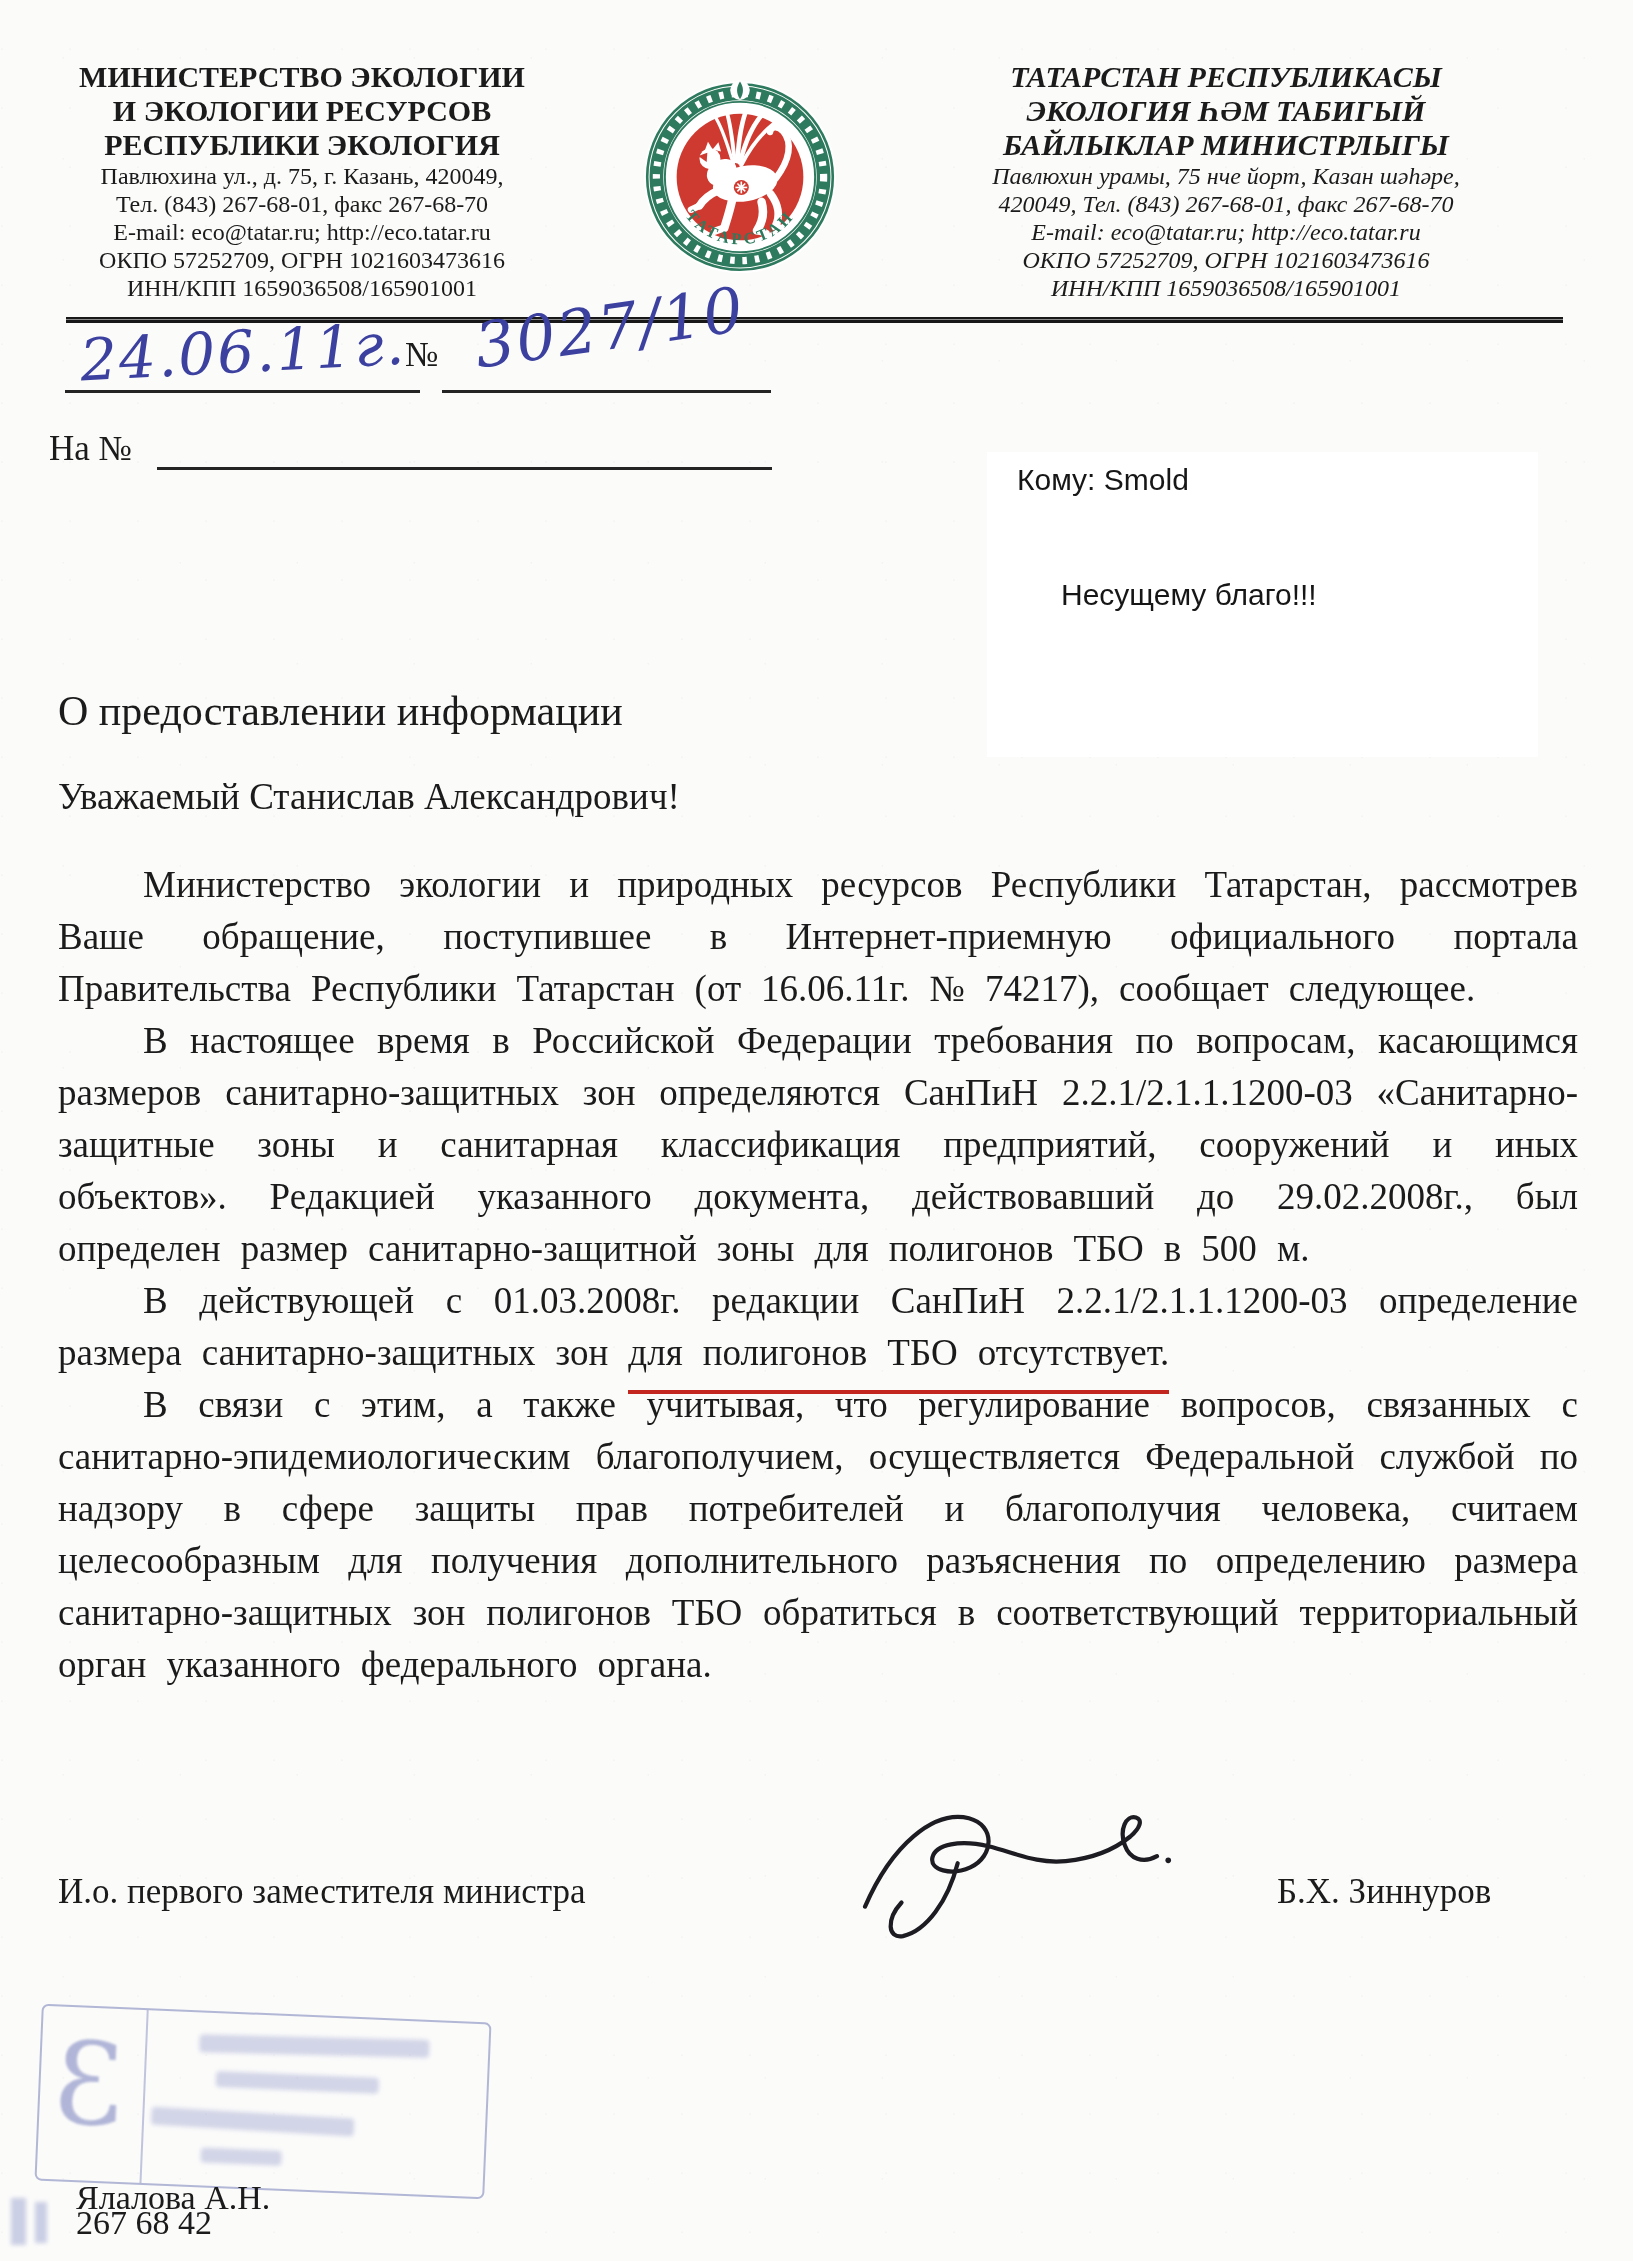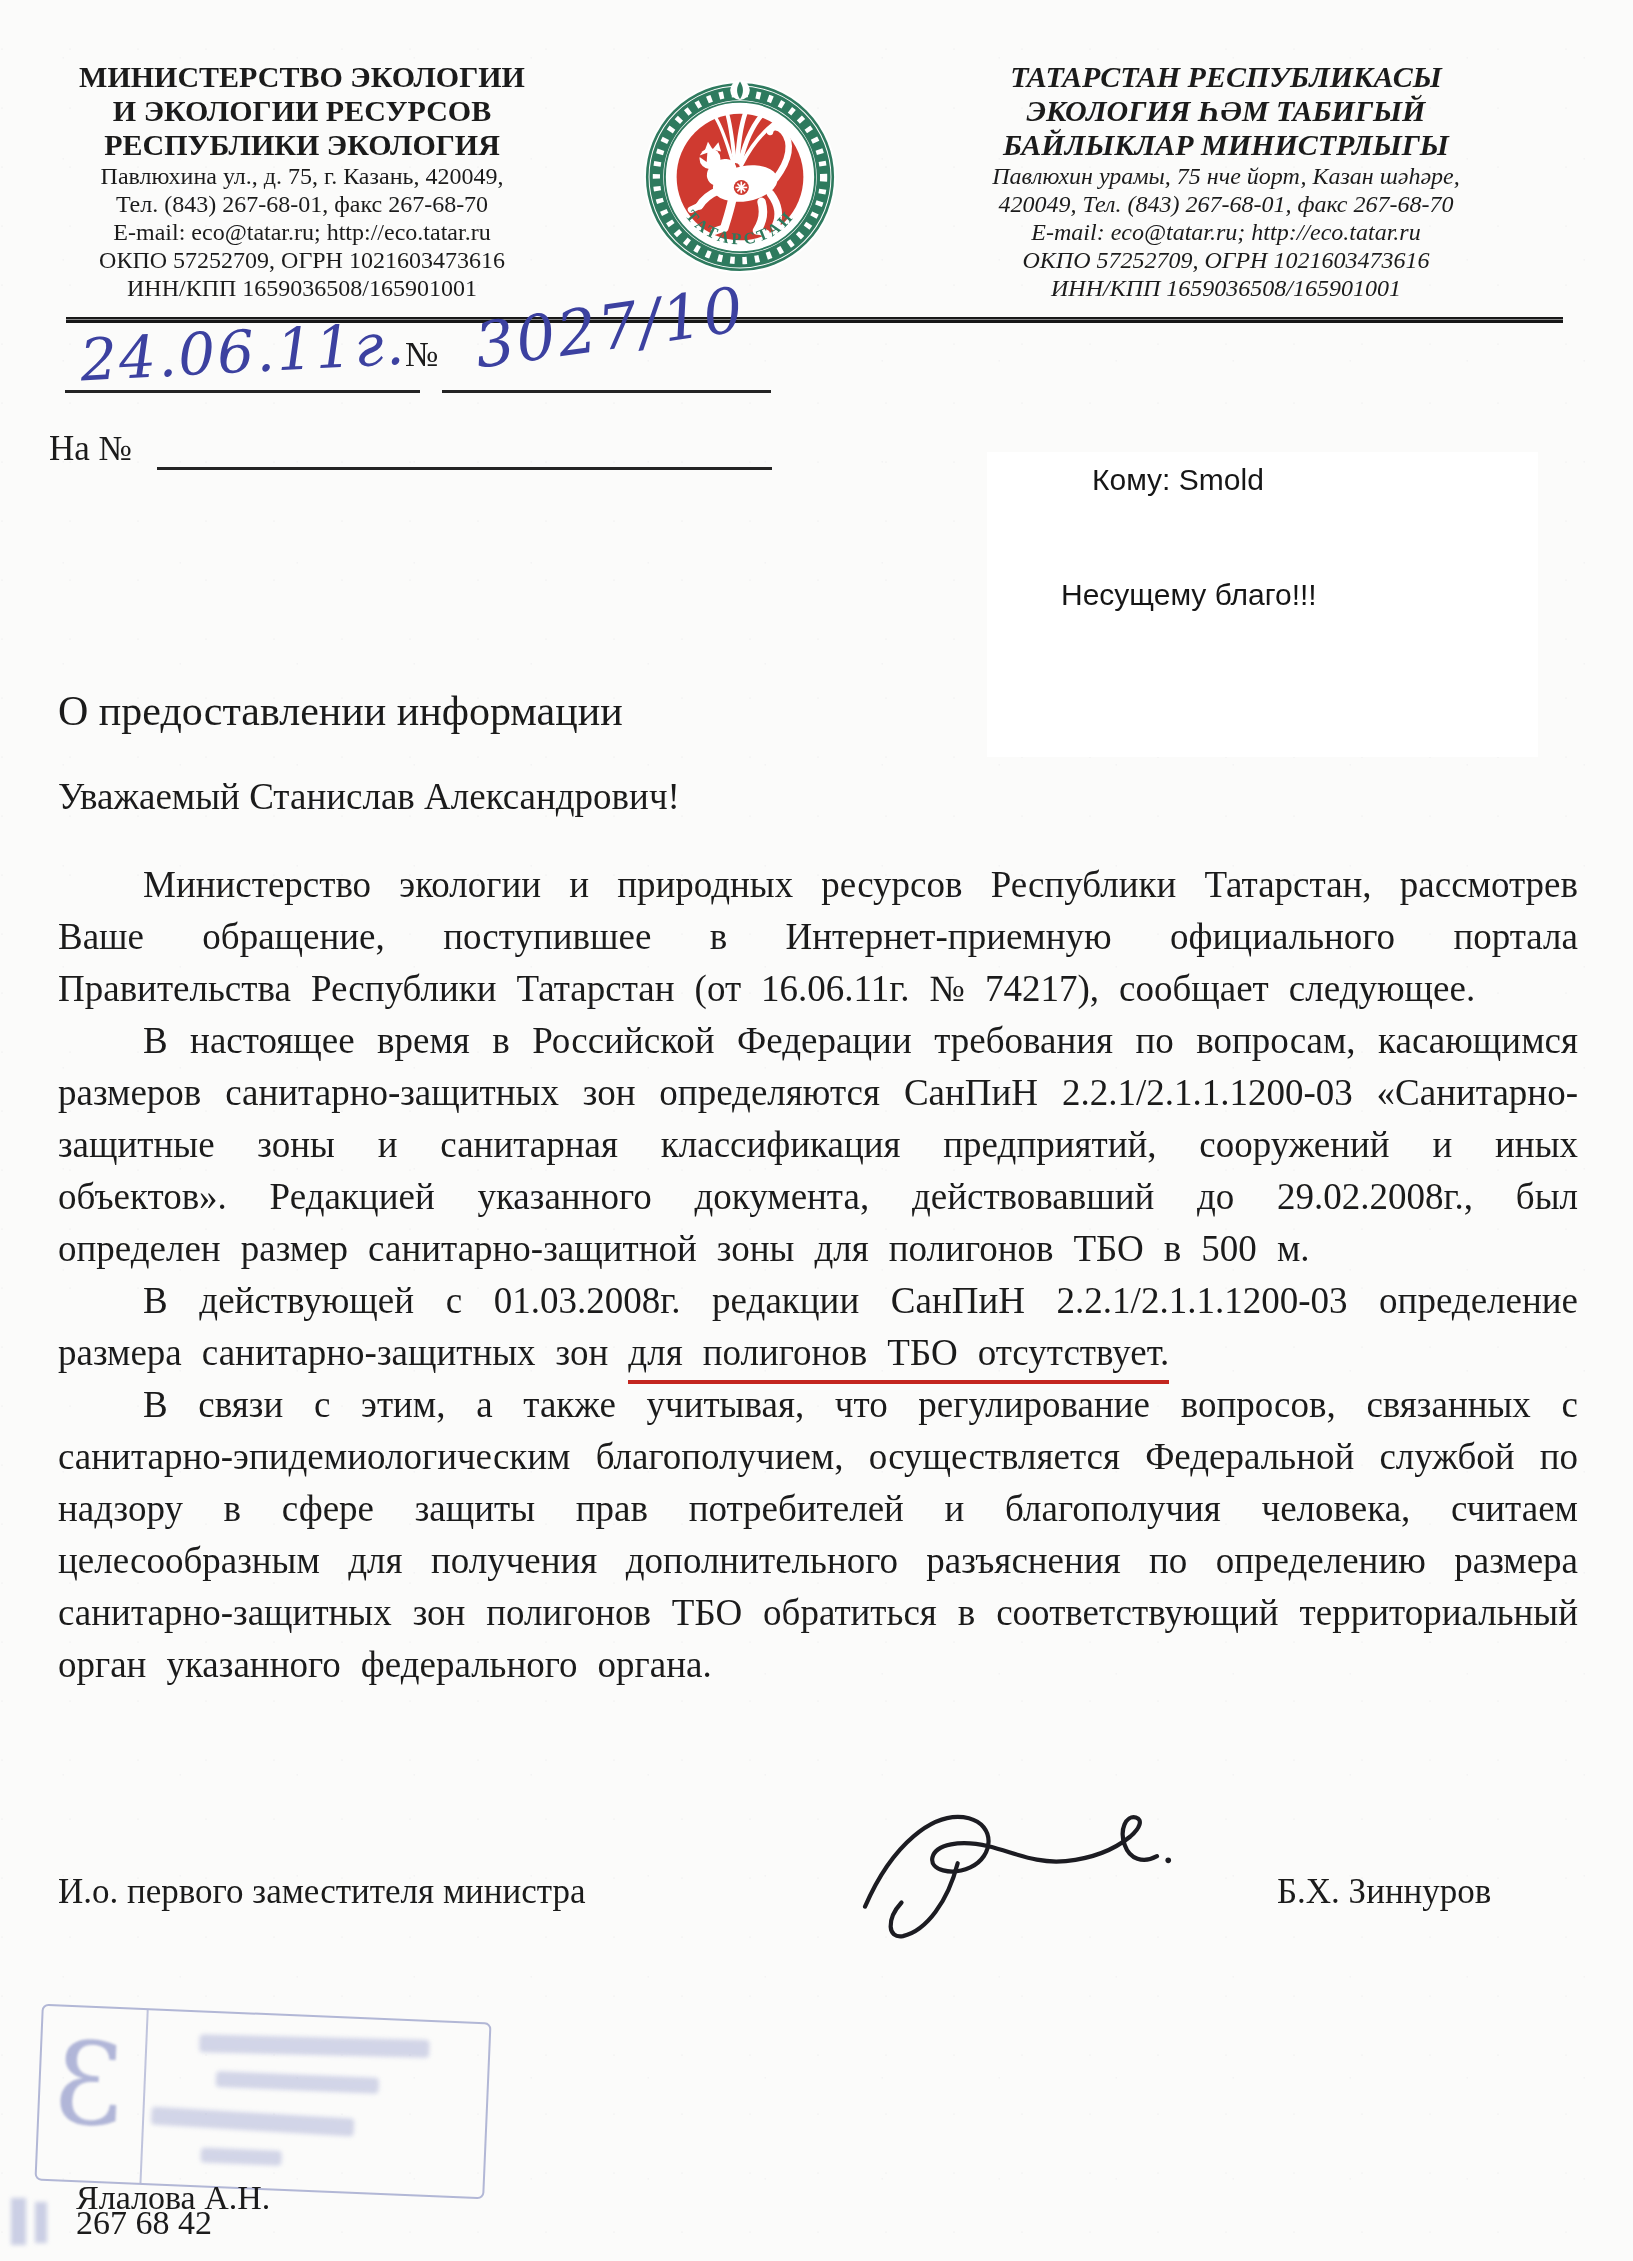--- a/index.html
+++ b/index.html
@@ -37,31 +37,31 @@
   .no-label{ left:405px; top:335px; font-size:35px; }
   .uline{ background:#242424; height:2.7px; }
   .u1{ left:65px;  top:390px; width:355px; }
   .u2{ left:442px; top:390px; width:329px; }
   .na-label{ left:49px; top:429px; font-size:35px; }
   .u3{ left:157px; top:467px; width:615px; }
 
   
   .patch{ left:987px; top:452px; width:551px; height:305px; background:#ffffff; }
   .annot{ font-family:"Liberation Sans","DejaVu Sans",sans-serif; font-size:30px; color:#161616; white-space:nowrap;}
-  .annot-to{ left:1092px; top:463px; }
+  .annot-to{ left:1017px; top:463px; }
   .annot-note{ left:1061px; top:578px; }
 
   .subject{ left:58px; top:687px; font-size:42px; white-space:nowrap;}
   .salutation{ left:58px; top:775px; width:1520px; text-align:left; font-size:37px; }
 
   
   .body-block{ left:58px; top:859px; width:1520px;
     font-size:37px; line-height:52px; text-align:justify; word-spacing:10.8px; }
   .body-block p{ margin:0; text-indent:85px; }
-  .red-ul{ border-bottom:4.7px solid #c3261f; padding-bottom:7px; }
+  .red-ul{ border-bottom:4.7px solid #c3261f; padding-bottom:17px; }
 
   
   .sig-title{ left:58px; top:1872px; font-size:35px; white-space:nowrap;}
   .sig-name { left:1277px; top:1872px; font-size:35px; white-space:nowrap;}
   .sig-svg{ left:851px; top:1795px; width:379px; height:156px; }
 
   
   .stamp{ left:38px; top:2013px; width:446px; height:173px;
           border:2px solid rgba(106,116,178,0.50); border-radius:6.8px;
           transform:rotate(2.4deg); }

